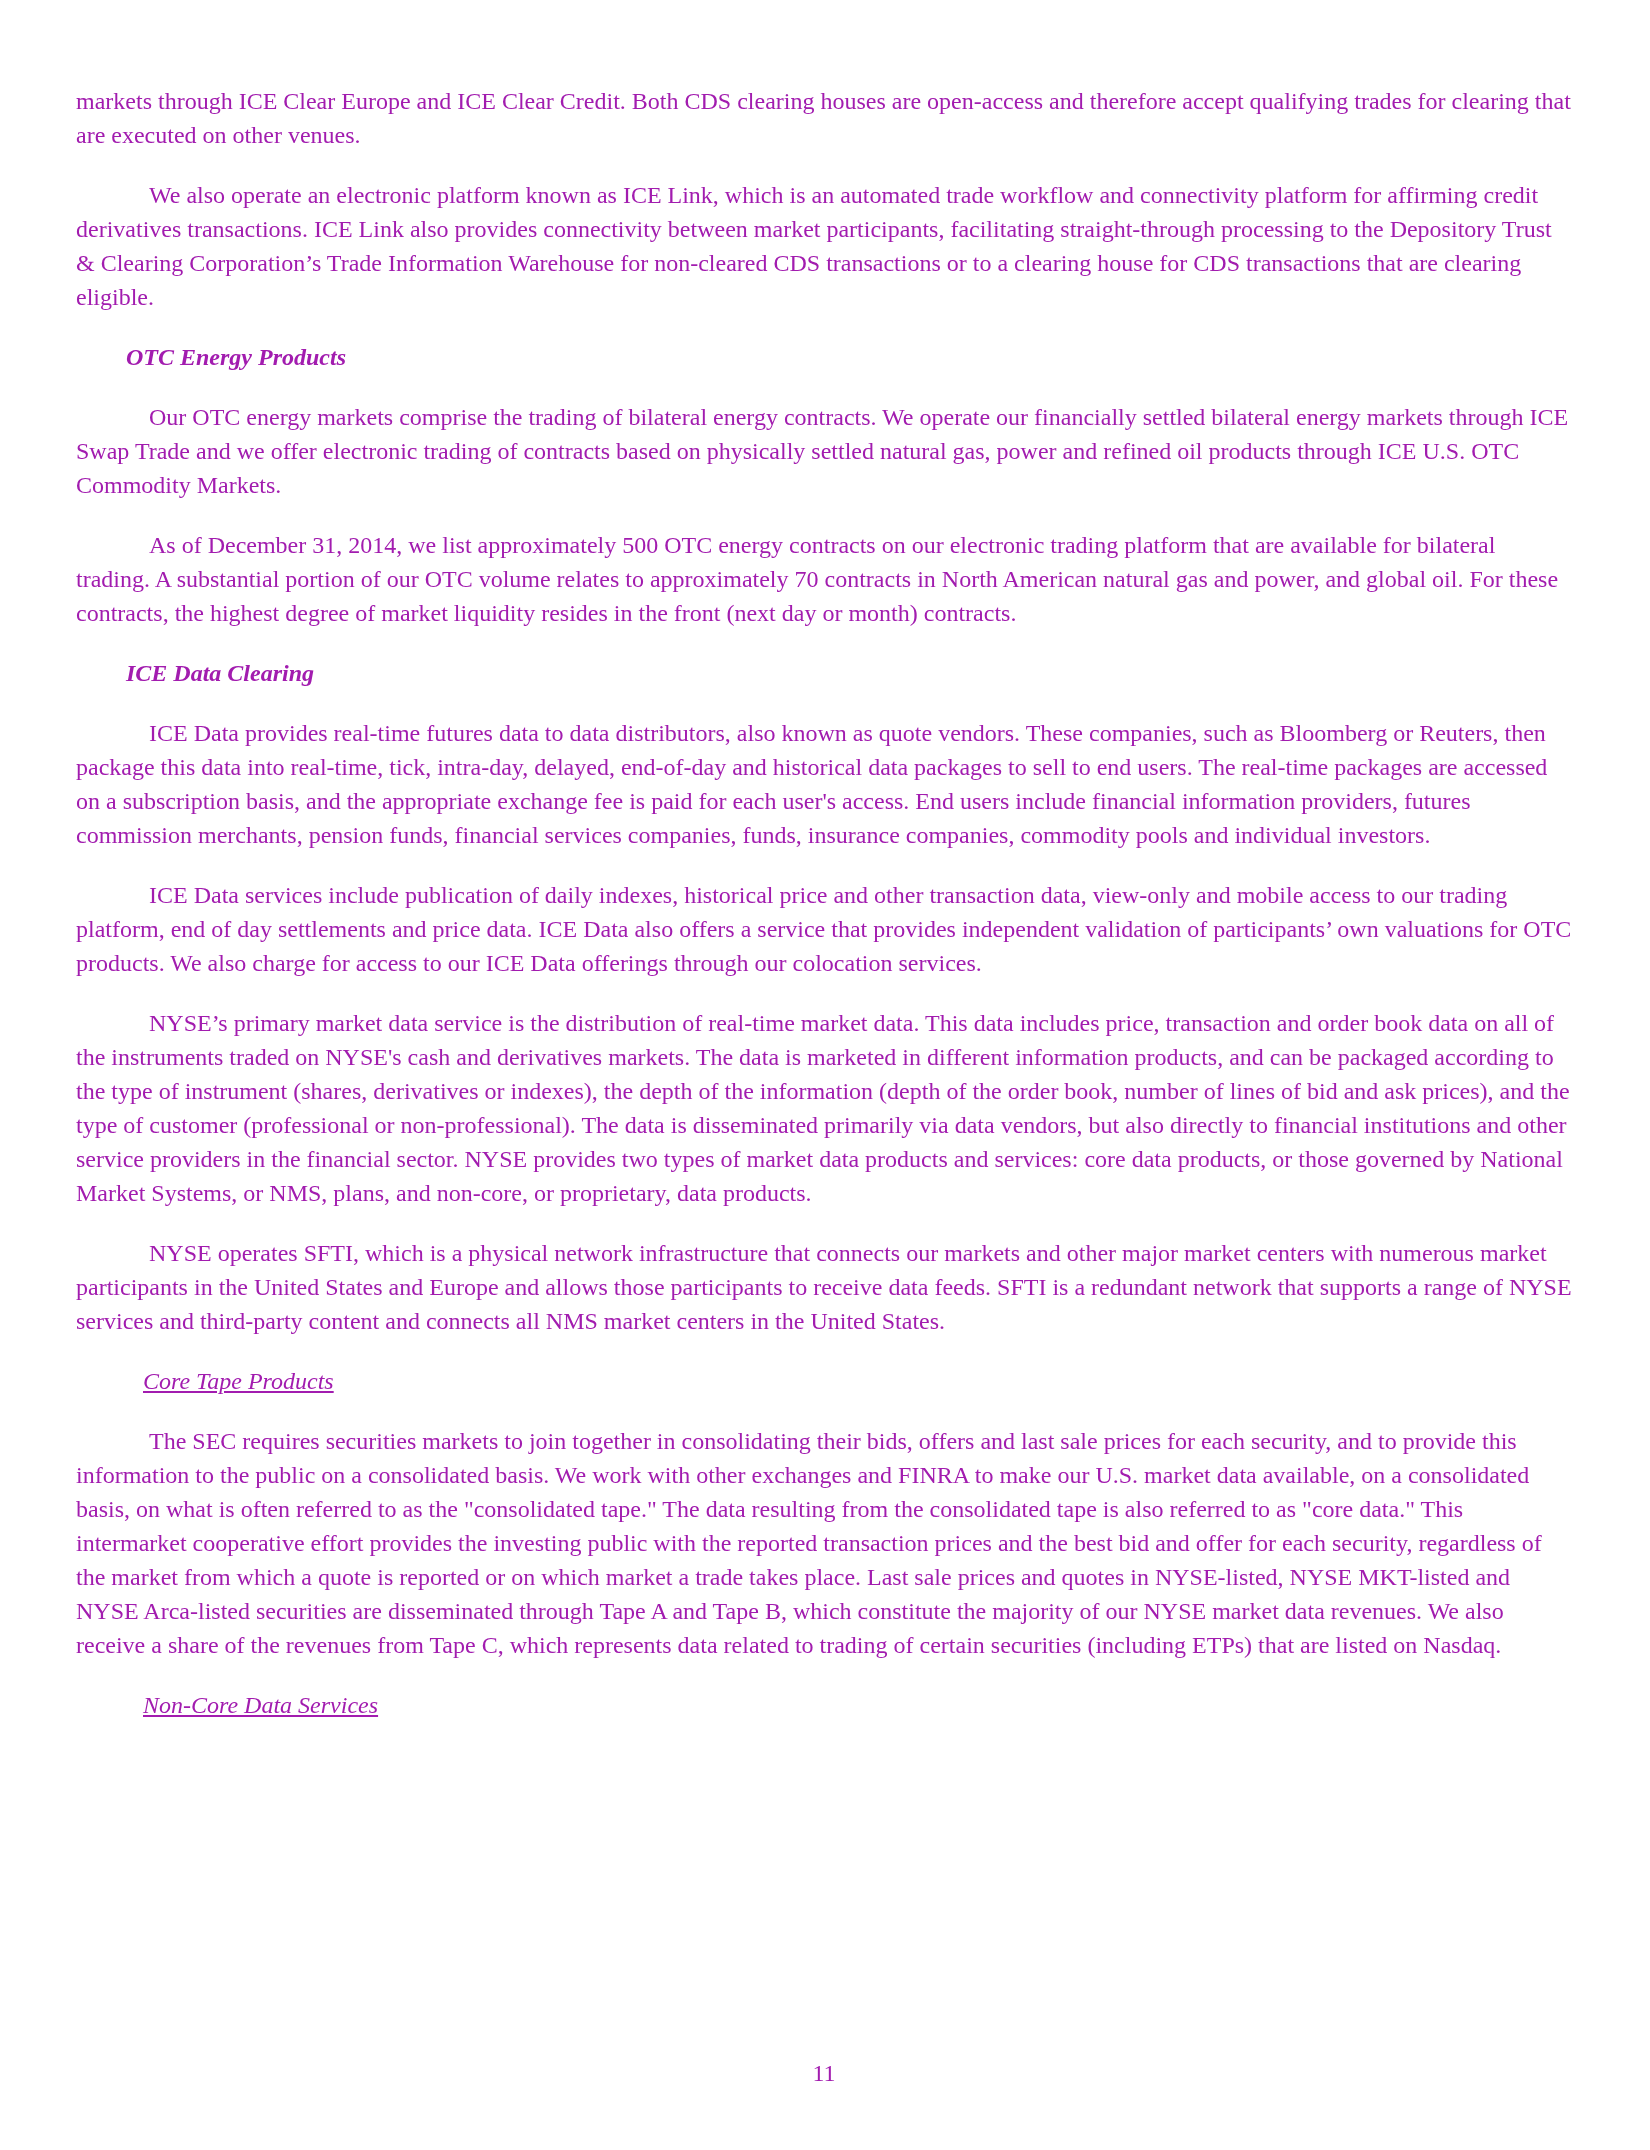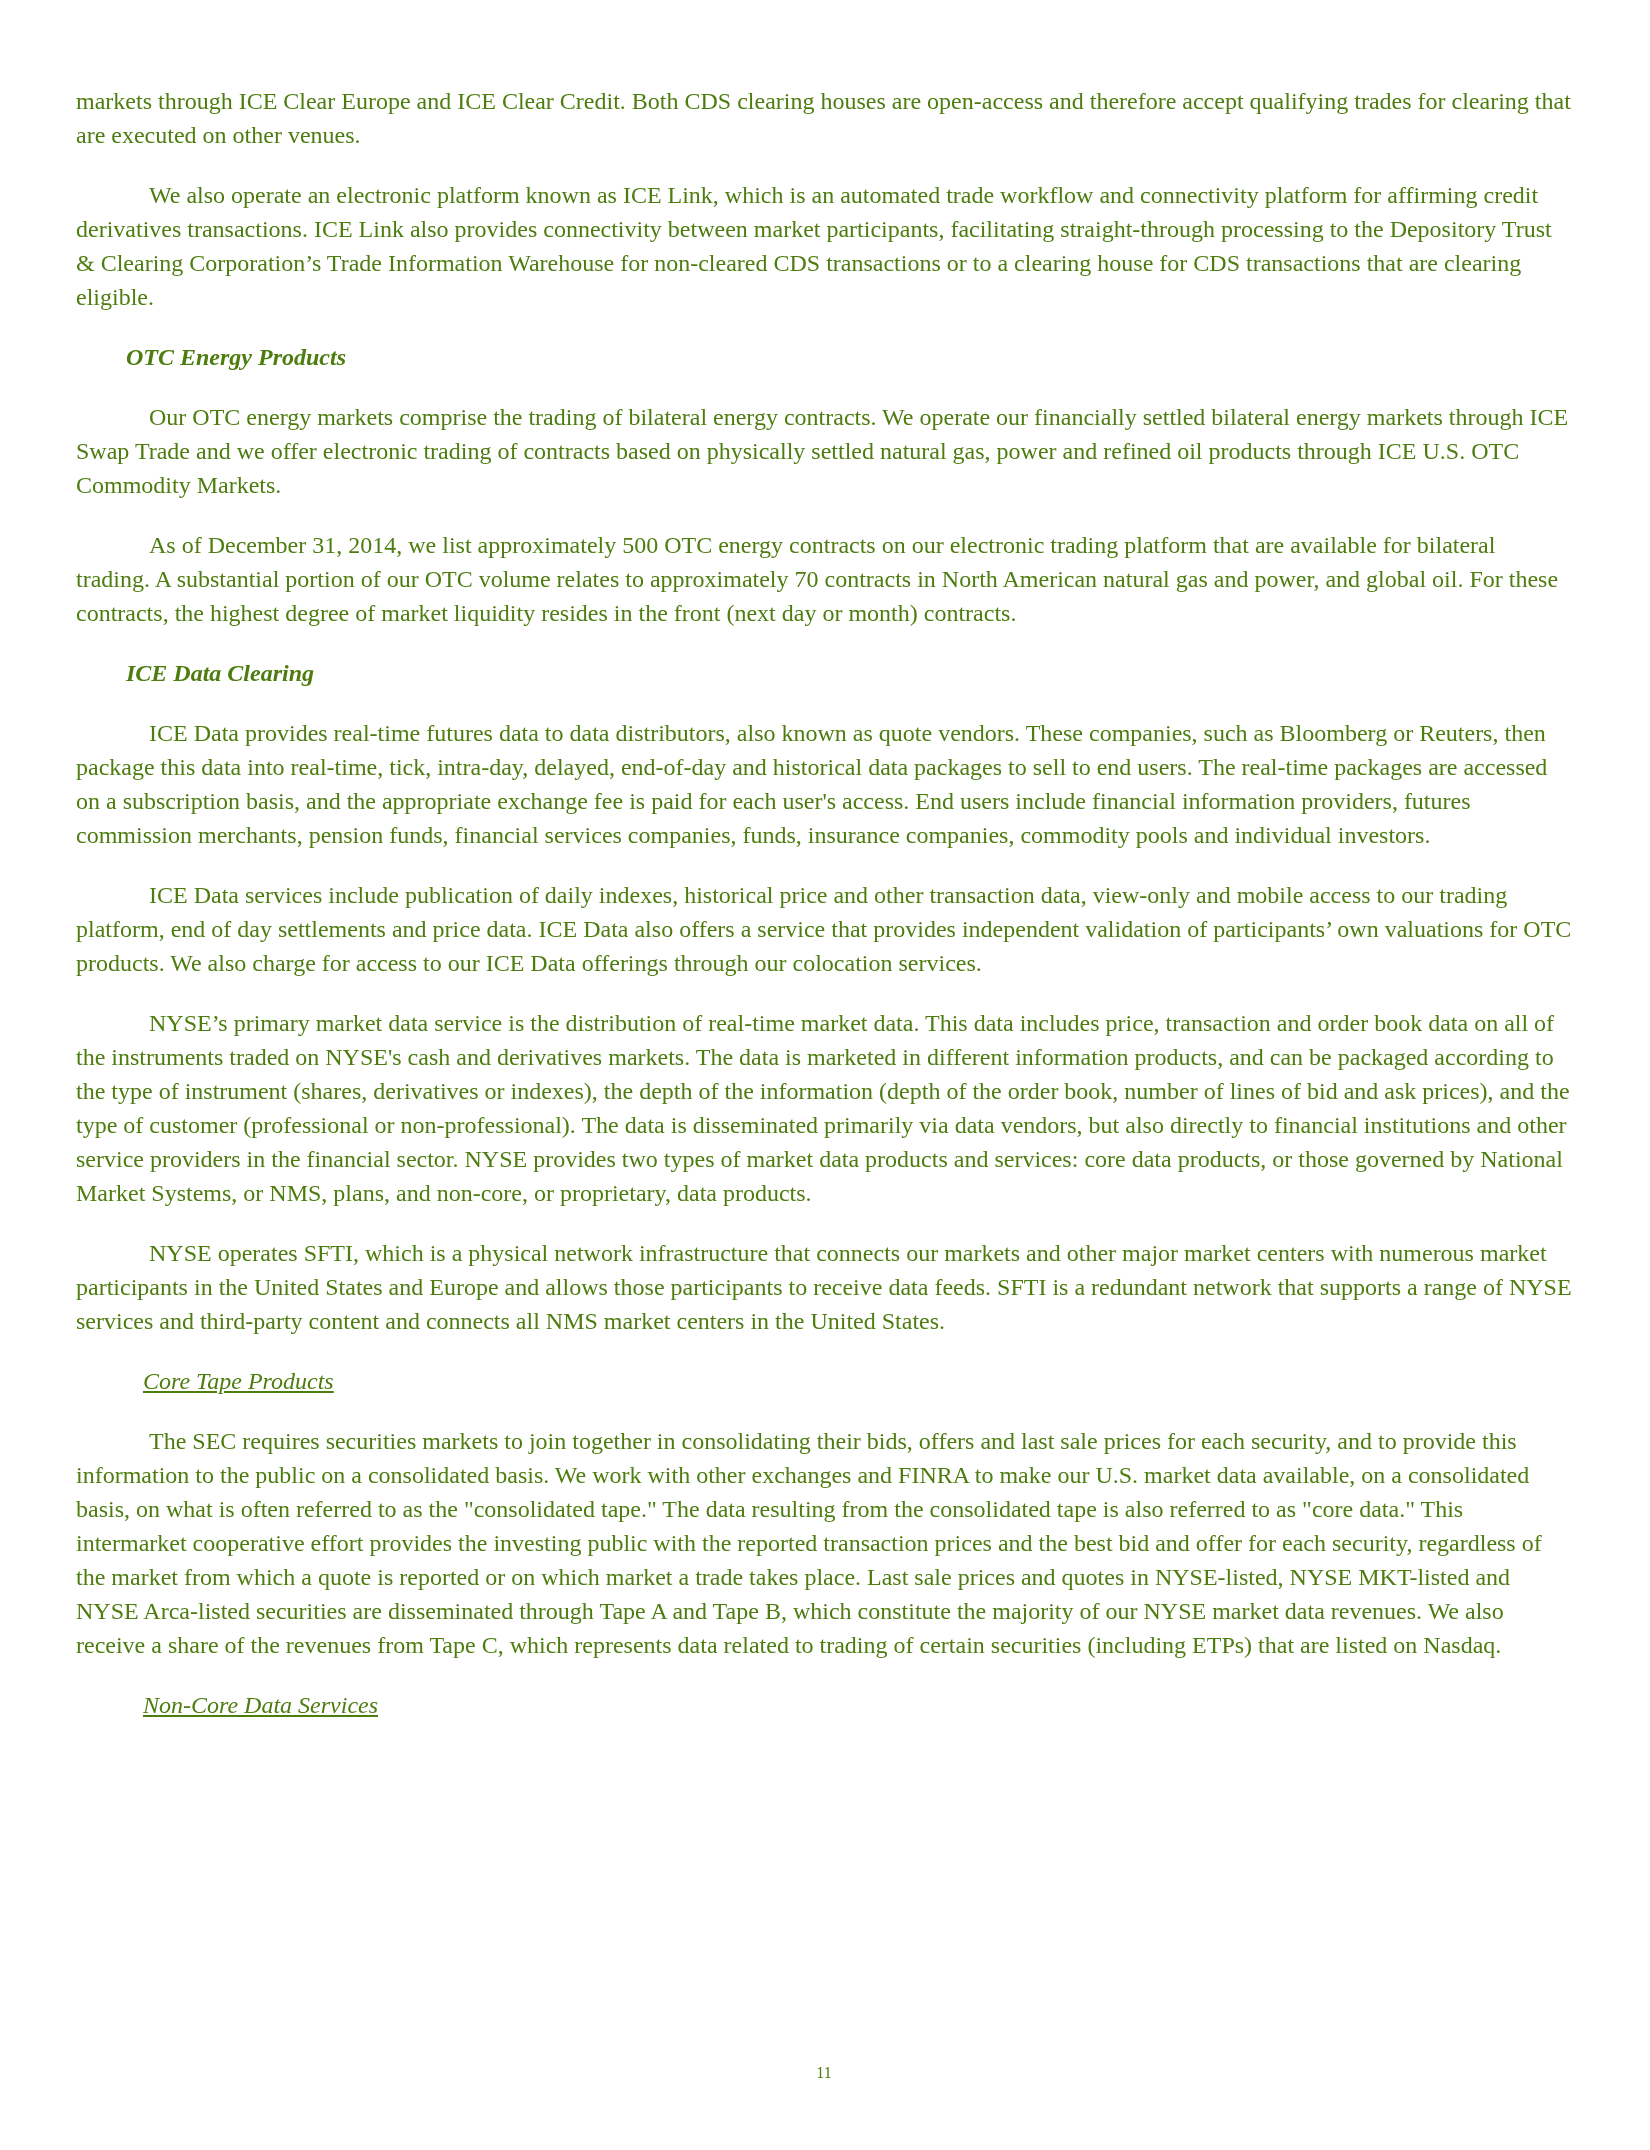--- a/index.html
+++ b/index.html
@@ -5,21 +5,21 @@
   html, body {
     margin: 0;
     padding: 0;
     background: #ffffff;
   }
   .page {
     position: relative;
     width: 1648px;
     height: 2150px;
     background: #ffffff;
-    color: #4d7c0f;
+    color: #a21caf;
     font-family: "Liberation Serif", "DejaVu Serif", serif;
     font-size: 24px;
     line-height: 34px;
     overflow: hidden;
   }
   .content {
     position: absolute;
     left: 76px;
     top: 84px;
     width: 1498px;
@@ -41,21 +41,21 @@
     text-indent: 67px;
   }
   .head-underline span { text-decoration: underline; }
 
   .footer {
     position: absolute;
     top: 2056px;
     left: 0;
     width: 100%;
     text-align: center;
-    font-size: 16px;
+    font-size: 24px;
   }
 </style>
 </head>
 <body>
 
 <div class="page">
   <div class="content">
       <div class="para no-indent">markets through ICE Clear Europe and ICE Clear Credit. Both CDS clearing houses are open-access and therefore accept qualifying trades for clearing that are executed on other venues.</div>
       <div class="para">We also operate an electronic platform known as ICE Link, which is an automated trade workflow and connectivity platform for affirming credit derivatives transactions. ICE Link also provides connectivity between market participants, facilitating straight-through processing to the Depository Trust &amp; Clearing Corporation’s Trade Information Warehouse for non-cleared CDS transactions or to a clearing house for CDS transactions that are clearing eligible.</div>
       <div class="head-bold">OTC Energy Products</div>

